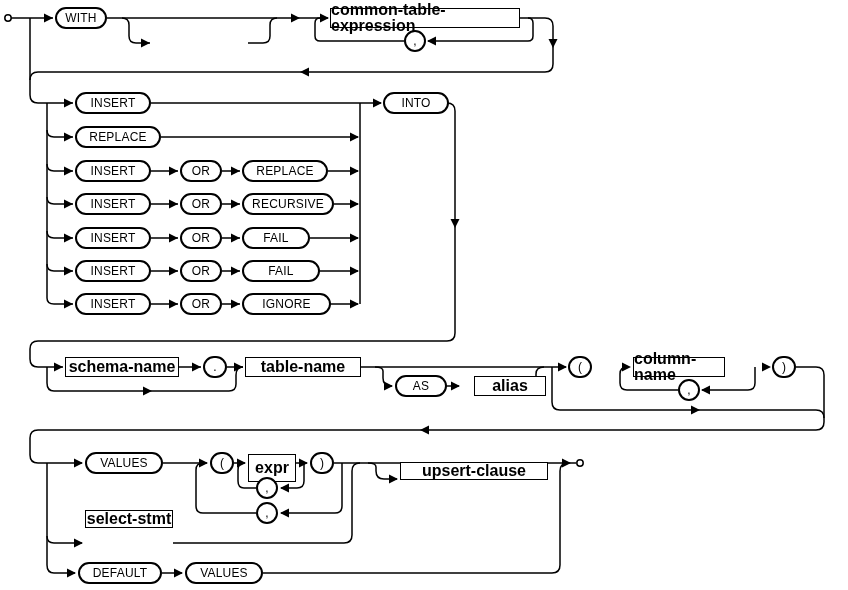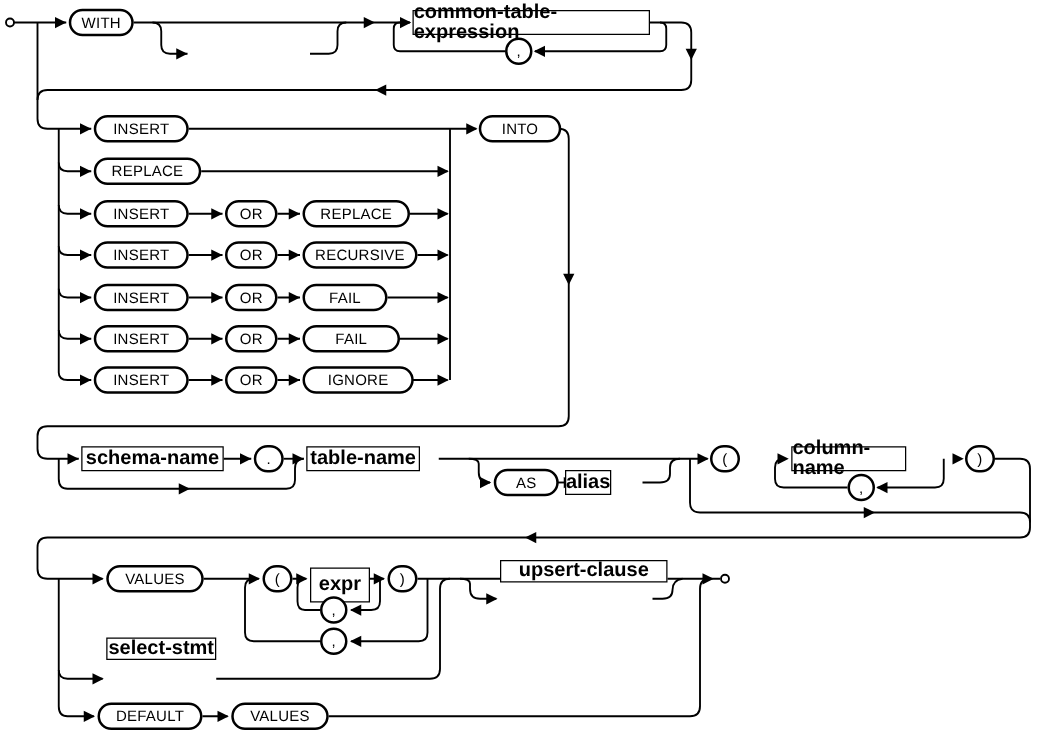--- a/index.html
+++ b/index.html
@@ -175,32 +175,32 @@
   <div class="pill" style="left:242px;top:260px;width:78px">FAIL</div>
 
   <div class="pill" style="left:75px;top:293px;width:76px">INSERT</div>
   <div class="pill" style="left:180px;top:293px;width:42px">OR</div>
   <div class="pill" style="left:242px;top:293px;width:89px">IGNORE</div>
 
   <div class="pill" style="left:383px;top:92px;width:66px">INTO</div>
 
   <div class="box" style="left:65px;top:357px;width:114px">schema-name</div>
   <div class="pill" style="left:203px;top:356px;width:24px">.</div>
-  <div class="box" style="left:245px;top:357px;width:91px">table-name</div>
+  <div class="box" style="left:245px;top:357px;width:116px">table-name</div>
   <div class="pill" style="left:395px;top:375px;width:52px">AS</div>
-  <div class="box" style="left:452px;top:376px;width:37px">alias</div>
+  <div class="box" style="left:474px;top:376px;width:72px">alias</div>
   <div class="pill" style="left:568px;top:356px;width:24px">(</div>
   <div class="box" style="left:633px;top:357px;width:92px">column-name</div>
   <div class="pill" style="left:772px;top:356px;width:24px">)</div>
   <div class="pill" style="left:678px;top:379px;width:22px">,</div>
 
   <div class="pill" style="left:85px;top:452px;width:78px">VALUES</div>
   <div class="pill" style="left:210px;top:452px;width:24px">(</div>
   <div class="box" style="left:248px;top:454px;width:48px;height:28px">expr</div>
   <div class="pill" style="left:310px;top:452px;width:24px">)</div>
   <div class="pill" style="left:256px;top:477px;width:22px">,</div>
   <div class="pill" style="left:256px;top:502px;width:22px">,</div>
-  <div class="box" style="left:400px;top:448px;width:134px;height:18px">upsert-clause</div>
+  <div class="box" style="left:400px;top:462px;width:148px;height:18px">upsert-clause</div>
   <div class="box" style="left:85px;top:510px;width:88px;height:18px">select-stmt</div>
   <div class="pill" style="left:78px;top:562px;width:84px">DEFAULT</div>
   <div class="pill" style="left:185px;top:562px;width:78px">VALUES</div>
 
 </div>
 
 </body></html>

